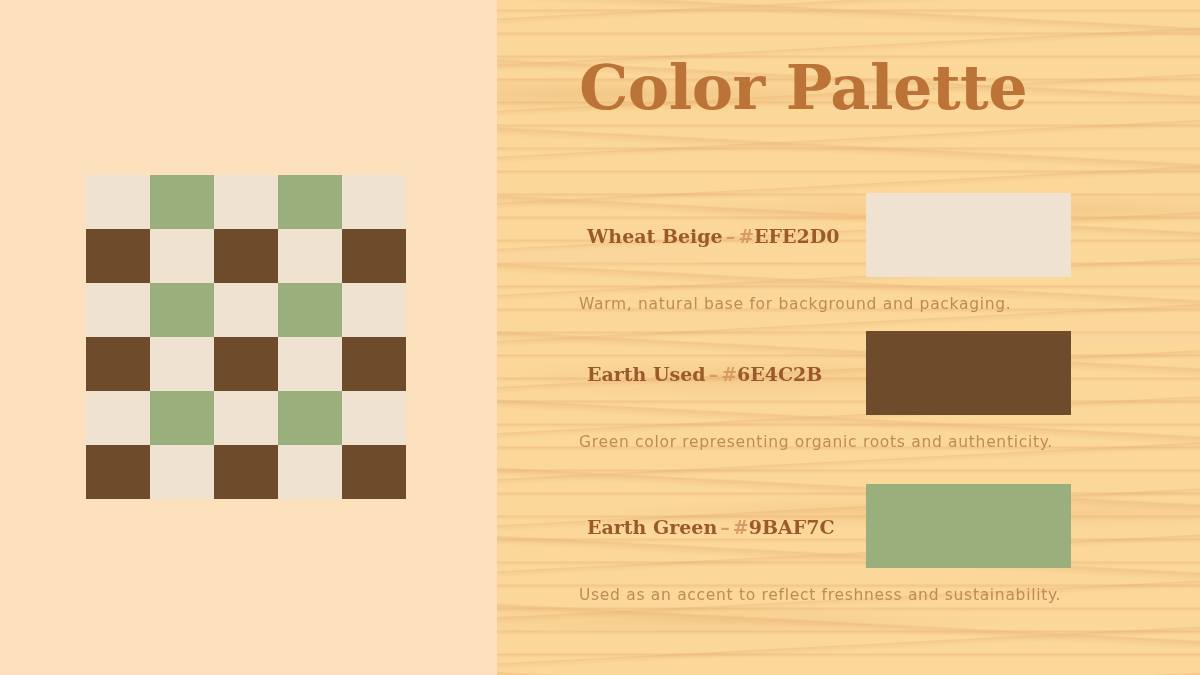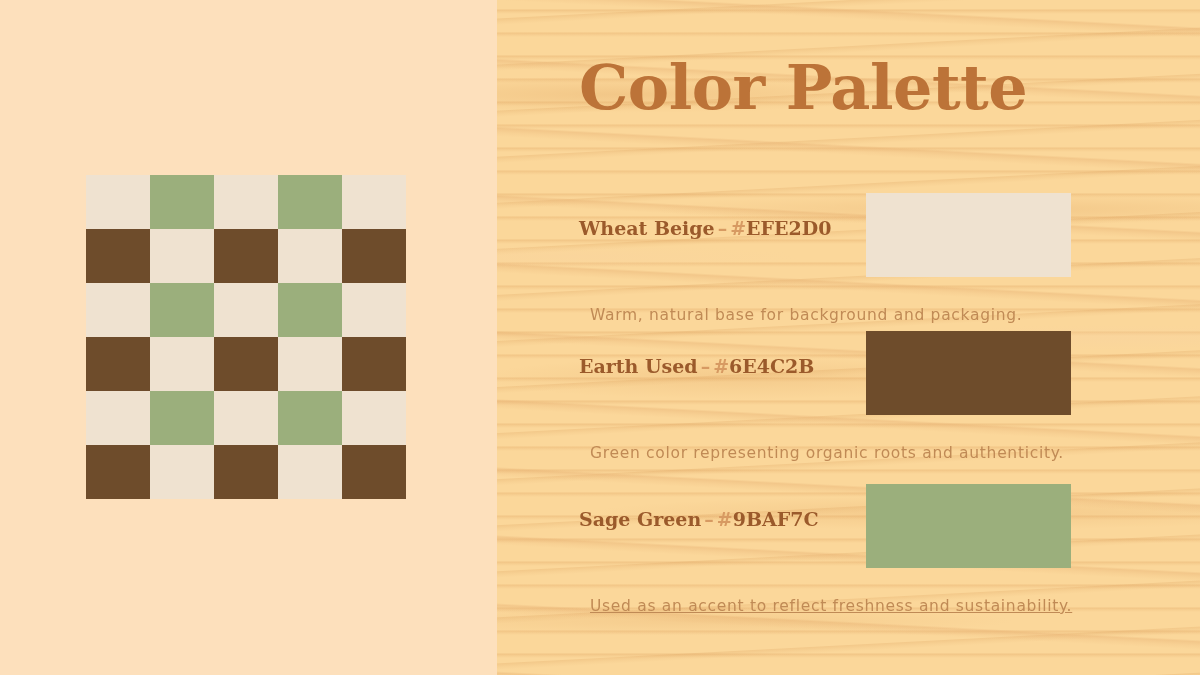--- a/index.html
+++ b/index.html
@@ -142,21 +142,21 @@
     left: 369px;
     top: 0;
     width: 205px;
     height: 84px;
   }
 
   .entry-label {
     position: absolute;
     left: 82px;
     top: 26px;
-    margin: 0;
+    margin: 8px;
     font-family: "DejaVu Serif", "Liberation Serif", serif;
     font-weight: bold;
     font-size: 19px;
     line-height: 1;
     white-space: nowrap;
   }
   .entry-label .name {
     color: #9B5A2B;
   }
   .entry-label .dash {
@@ -168,30 +168,30 @@
     color: #9B5A2B;
   }
   .entry-label .hash {
     color: #D79A62;
   }
 
   .entry-desc {
     position: absolute;
     left: 82px;
     top: 104px;
-    margin: 11px;
+    margin: 0;
     font-family: "DejaVu Sans", "Liberation Sans", sans-serif;
     font-weight: 400;
     font-size: 15.5px;
     letter-spacing: 0.7px;
     color: #C08A55;
     line-height: 1;
     white-space: nowrap;
   }
-  .entry-3 .entry-desc { top: 104px; text-decoration: underline; }
+  .entry-3 .entry-desc { top: 104px; }
 </style>
 </head>
 <body>
 
 <div class="slide">
 
   <div class="left-panel">
     <div class="swatch-grid" id="swatch-grid">
         <div class="cell" style="background: rgb(239, 226, 208);"></div>
         <div class="cell" style="background: rgb(155, 175, 124);"></div>
@@ -247,21 +247,21 @@
       <div class="entry entry-2">
         <p class="entry-label">
           <span class="name">Earth Used</span><span class="dash">–</span><span class="hash">#</span><span class="hex">6E4C2B</span>
         </p>
         <div class="entry-swatch" id="swatch-1" style="background: rgb(110, 76, 43);"></div>
         <p class="entry-desc">Green color representing organic roots and authenticity.</p>
       </div>
 
       <div class="entry entry-3">
         <p class="entry-label">
-          <span class="name">Sage Green</span><span class="dash">–</span><span class="hash">#</span><span class="hex">9BAF7C</span>
+          <span class="name">Earth Green</span><span class="dash">–</span><span class="hash">#</span><span class="hex">9BAF7C</span>
         </p>
         <div class="entry-swatch" id="swatch-2" style="background: rgb(155, 175, 124);"></div>
         <p class="entry-desc">Used as an accent to reflect freshness and sustainability.</p>
       </div>
 
     </div>
   </div>
 
 </div>
 

